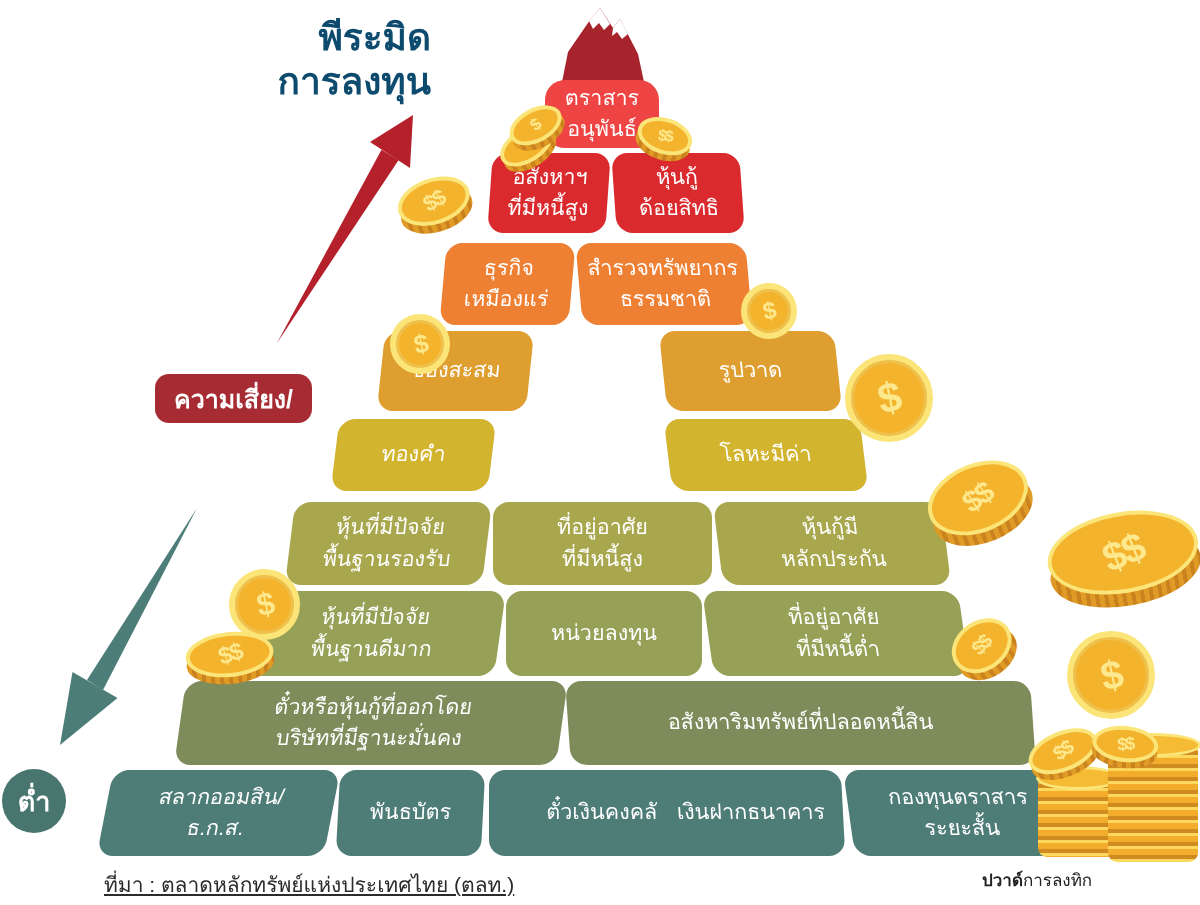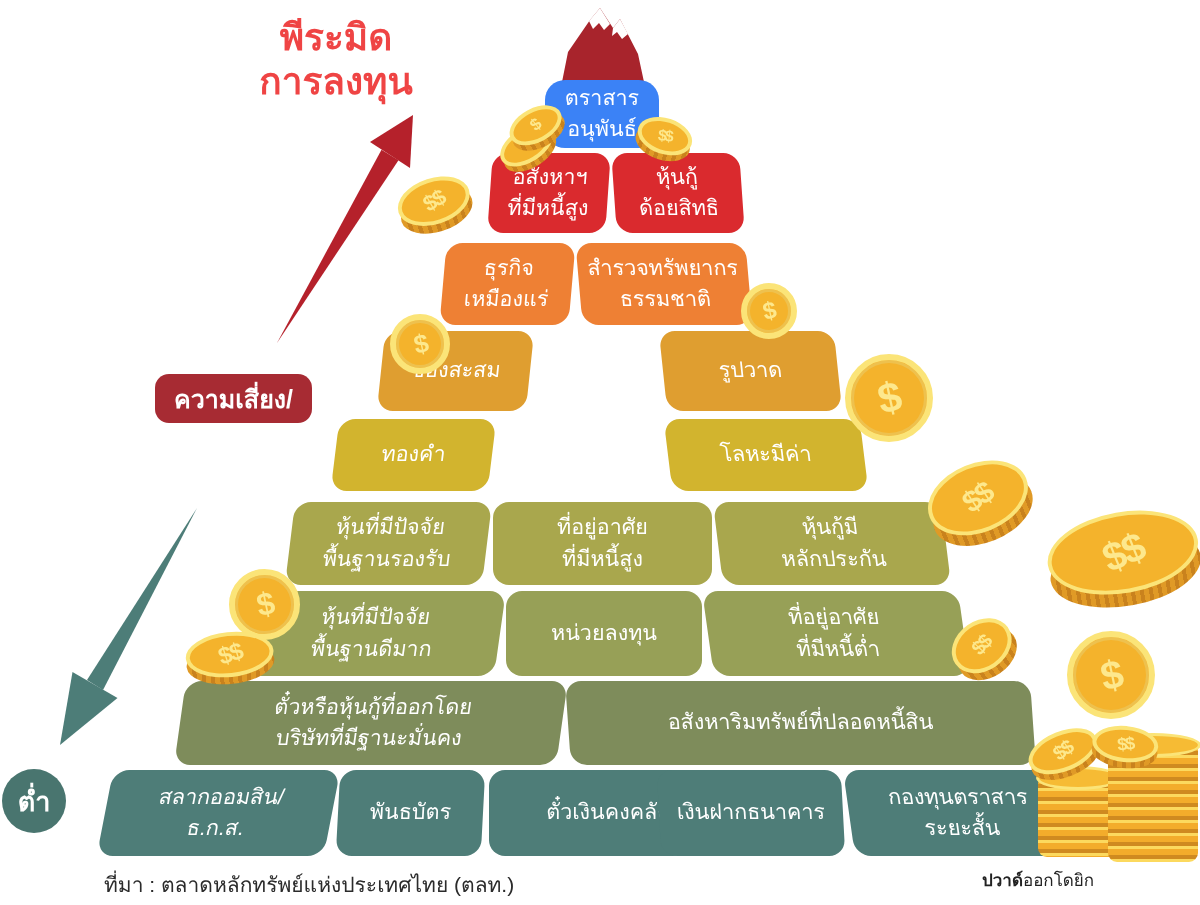--- a/index.html
+++ b/index.html
@@ -8,22 +8,22 @@
     font-family:"Liberation Sans","DejaVu Sans",sans-serif;
   }
   
   .block{
     position:absolute;color:#ffffff;display:flex;align-items:center;justify-content:center;
     text-align:center;border-radius:16px;white-space:pre-line;
     font-size:21.5px;line-height:1.45;font-weight:400;
   }
   
   .title{
-    position:absolute;left:252px;top:16px;width:168px;text-align:center;
-    font-size:37px;font-weight:bold;color:#ef4444;line-height:1.18;white-space:pre-line;
+    position:absolute;left:263px;top:16px;width:168px;text-align:right;
+    font-size:37px;font-weight:bold;color:#0c4a6e;line-height:1.18;white-space:pre-line;
   }
   .badge{
     position:absolute;border-radius:50%;color:#fff;display:flex;align-items:center;
     justify-content:center;font-size:27px;font-weight:bold;
   }
   .sidebox{
     position:absolute;left:155px;width:157px;color:#fff;border-radius:14px;
     display:flex;align-items:center;justify-content:center;font-size:25px;font-weight:bold;
   }
   
@@ -43,21 +43,21 @@
   }
   .stack{
     position:absolute;border-radius:9px;
     background:repeating-linear-gradient(180deg,#fcd95e 0 3px,#f3ac2b 3px 9px,#cf8a20 9px 13px);
   }
   .cap{
     position:absolute;left:-3%;right:-3%;top:-9px;height:18px;border-radius:50%;
     background:#f6bb34;border:3px solid #fbe478;
   }
   
-  .source{position:absolute;left:104px;top:868px;font-size:21px;color:#2b2b2b;}
+  .source{position:absolute;left:104px;top:868px;font-size:21px;color:#2b2b2b;text-decoration:underline;}
   .credit{position:absolute;left:982px;top:866px;font-size:17px;color:#222;}
   .credit b{font-weight:bold;}
   svg{position:absolute;overflow:visible;}
 </style>
 </head>
 <body>
 
 <div class="canvas">
 
   <div class="title">พีระมิด
@@ -81,21 +81,21 @@
       <polygon points="15,250 72.5,203 27.5,177"></polygon>
     </g>
   </svg>
 
   <svg style="left:558px;top:6px;" width="90" height="78" viewBox="0 0 90 78">
     <path d="M42,2 L55,22 L62,13 L80,48 L86,76 L4,76 L10,46 L32,14 Z" fill="#a8242c"></path>
     <polygon points="42,2 52,18 46,24 41,17 35,23 31,15" fill="#ffffff"></polygon>
     <polygon points="62,13 70,28 64,33 59,26 54,30 55,22" fill="#ffffff"></polygon>
   </svg>
 
-  <div class="block" style="left: 545px; top: 80px; width: 114px; height: 68px; border-radius: 20px; background: #3b82f6;">ตราสาร
+  <div class="block" style="left: 545px; top: 80px; width: 114px; height: 68px; border-radius: 20px; background: #ef4444;">ตราสาร
 อนุพันธ์</div>
 
   <div class="block" style="left: 490px; top: 153px; width: 118px; height: 80px; transform: skewX(-4deg); background: rgb(218, 42, 46);">อสังหาฯ
 ที่มีหนี้สูง</div>
   <div class="block" style="left: 614px; top: 153px; width: 128px; height: 80px; transform: skewX(4deg); background: rgb(218, 42, 46);">หุ้นกู้
 ด้อยสิทธิ</div>
 
   <div class="block" style="left: 443px; top: 243px; width: 129px; height: 82px; transform: skewX(-5deg); background: rgb(238, 128, 52);">ธุรกิจ
 เหมืองแร่</div>
   <div class="block" style="left: 579px; top: 243px; width: 170px; height: 82px; transform: skewX(5deg); background: rgb(238, 128, 52);">สำรวจทรัพยากร
@@ -209,15 +209,15 @@
       </i>
   </div>
   <div class="tcoin" style="left:1092px;top:726px;width:66px;height:42px;transform:rotate(6deg);">
     <i class="tedge"></i>
     <i class="tface" style="background: rgb(244, 179, 44);">
         <span class="csym" style="font-size:18px;">$$</span>
       </i>
   </div>
 
   <div class="source">ที่มา : ตลาดหลักทรัพย์แห่งประเทศไทย (ตลท.)</div>
-  <div class="credit"><b>ปวาด์</b><span>ออกโดยิก</span></div>
+  <div class="credit"><b>ปวาด์</b><span>การลงทิก</span></div>
 
 </div>
 
 </body></html>

